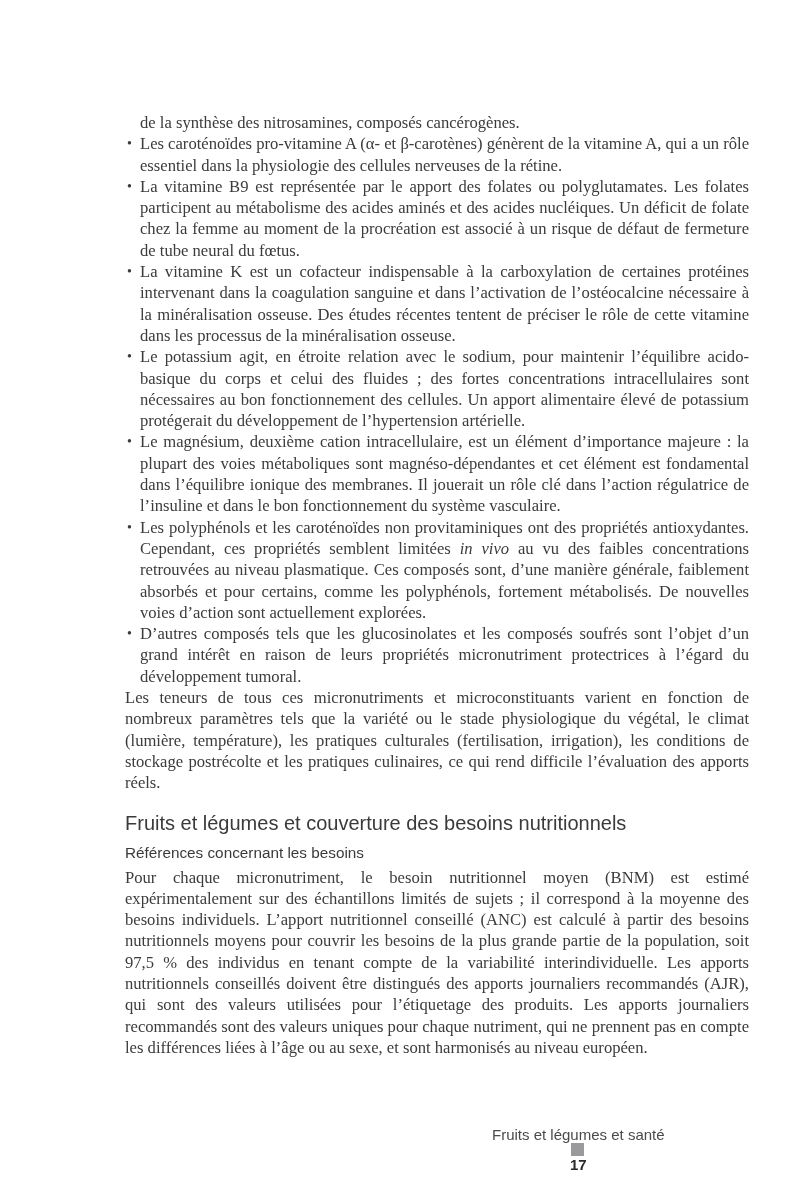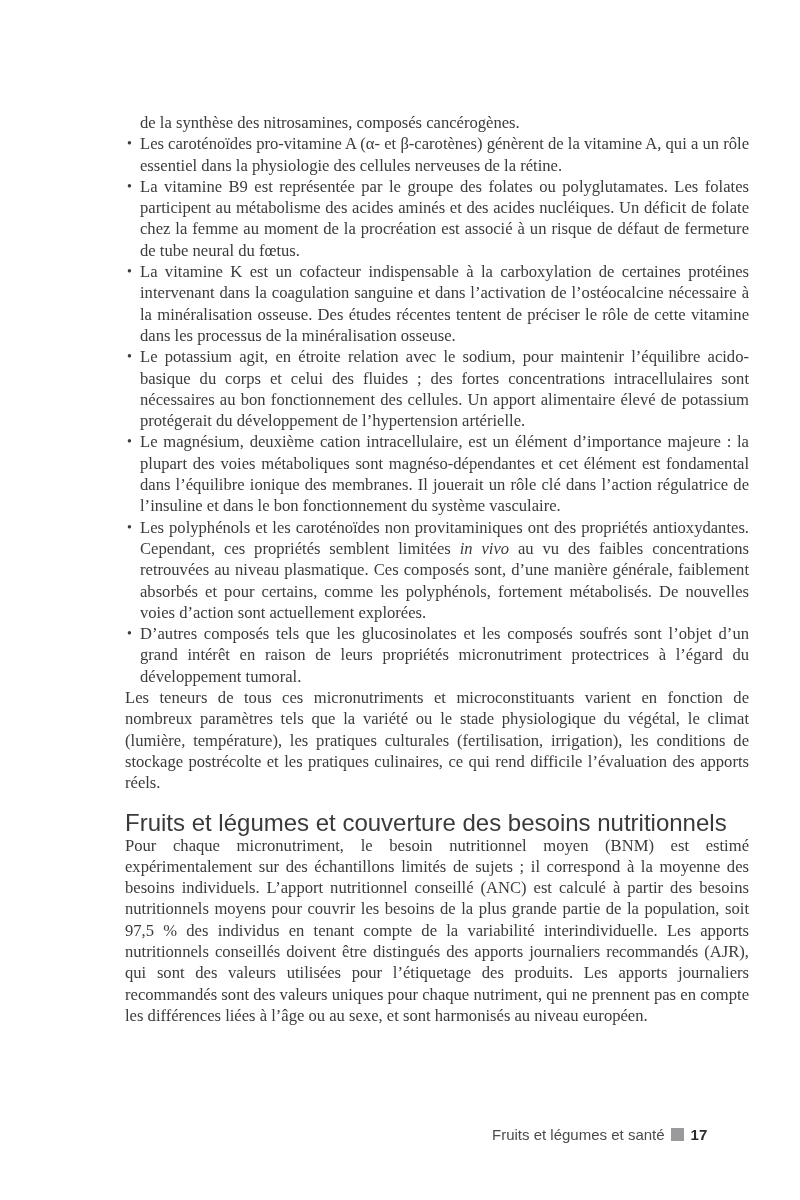--- a/index.html
+++ b/index.html
@@ -46,21 +46,21 @@
       font-size: 14px;
     }
     p.body {
       margin: 0;
       text-align: justify;
     }
     .para-gap { margin-top: 11px; }
     h2.section {
       font-family: "Liberation Sans", "DejaVu Sans", sans-serif;
       font-weight: normal;
-      font-size: 24px;
+      font-size: 20px;
       color: #3a3a3a;
       margin: 17px 0 0 0;
       line-height: 24px;
     }
     h3.subsection {
       font-family: "Liberation Sans", "DejaVu Sans", sans-serif;
       font-weight: normal;
       font-size: 15.3px;
       color: #3a3a3a;
       margin: 8px 0 4px 0;
@@ -69,20 +69,21 @@
     .footer {
       position: absolute;
       left: 492px;
       top: 1126px;
       font-family: "Liberation Sans", "DejaVu Sans", sans-serif;
       font-size: 15px;
       color: #4a4a4a;
       display: flex;
       align-items: center;
       white-space: nowrap;
+      flex-direction: column;
     }
     .footer .marker {
       display: inline-block;
       width: 13px;
       height: 13px;
       background: #9a9a9c;
       margin: 0 7px 0 6px;
     }
     .footer .pnum {
       font-weight: bold;
@@ -97,21 +98,21 @@
 <div class="page">
   <p class="continuation">de la synthèse des nitrosamines, composés cancérogènes.</p>
 
   <ul class="bullets">
     <li>
       <span class="bullet">•</span>
       <span>Les caroténoïdes pro-vitamine A (α- et β-carotènes) génèrent de la vitamine A, qui a un rôle essentiel dans la physiologie des cellules nerveuses de la rétine.</span>
     </li>
     <li>
       <span class="bullet">•</span>
-      <span>La vitamine B9 est représentée par le groupe des folates ou polyglutamates. Les folates participent au métabolisme des acides aminés et des acides nucléiques. Un déficit de folate chez la femme au moment de la procréation est associé à un risque de défaut de fermeture de tube neural du fœtus.</span>
+      <span>La vitamine B9 est représentée par le apport des folates ou polyglutamates. Les folates participent au métabolisme des acides aminés et des acides nucléiques. Un déficit de folate chez la femme au moment de la procréation est associé à un risque de défaut de fermeture de tube neural du fœtus.</span>
     </li>
     <li>
       <span class="bullet">•</span>
       <span>La vitamine K est un cofacteur indispensable à la carboxylation de certaines protéines intervenant dans la coagulation sanguine et dans l’activation de l’ostéocalcine nécessaire à la minéralisation osseuse. Des études récentes tentent de préciser le rôle de cette vitamine dans les processus de la minéralisation osseuse.</span>
     </li>
     <li>
       <span class="bullet">•</span>
       <span>Le potassium agit, en étroite relation avec le sodium, pour maintenir l’équilibre acido-basique du corps et celui des fluides ; des fortes concentrations intracellulaires sont nécessaires au bon fonctionnement des cellules. Un apport alimentaire élevé de potassium protégerait du développement de l’hypertension artérielle.</span>
     </li>
     <li>
@@ -124,20 +125,21 @@
     </li>
     <li>
       <span class="bullet">•</span>
       <span>D’autres composés tels que les glucosinolates et les composés soufrés sont l’objet d’un grand intérêt en raison de leurs propriétés micronutriment protectrices à l’égard du développement tumoral.</span>
     </li>
   </ul>
 
   <p class="body para-gap">Les teneurs de tous ces micronutriments et microconstituants varient en fonction de nombreux paramètres tels que la variété ou le stade physiologique du végétal, le climat (lumière, température), les pratiques culturales (fertilisation, irrigation), les conditions de stockage postrécolte et les pratiques culinaires, ce qui rend difficile l’évaluation des apports réels.</p>
 
   <h2 class="section">Fruits et légumes et couverture des besoins nutritionnels</h2>
+  <h3 class="subsection">Références concernant les besoins</h3>
 
   <p class="body">Pour chaque micronutriment, le besoin nutritionnel moyen (BNM) est estimé expérimentalement sur des échantillons limités de sujets ; il correspond à la moyenne des besoins individuels. L’apport nutritionnel conseillé (ANC) est calculé à partir des besoins nutritionnels moyens pour couvrir les besoins de la plus grande partie de la population, soit 97,5 % des individus en tenant compte de la variabilité interindividuelle. Les apports nutritionnels conseillés doivent être distingués des apports journaliers recommandés (AJR), qui sont des valeurs utilisées pour l’étiquetage des produits. Les apports journaliers recommandés sont des valeurs uniques pour chaque nutriment, qui ne prennent pas en compte les différences liées à l’âge ou au sexe, et sont harmonisés au niveau européen.</p>
 </div>
 
 <div class="footer">
   <span>Fruits et légumes et santé</span>
   <span class="marker"></span>
   <span class="pnum">17</span>
 </div>
 

